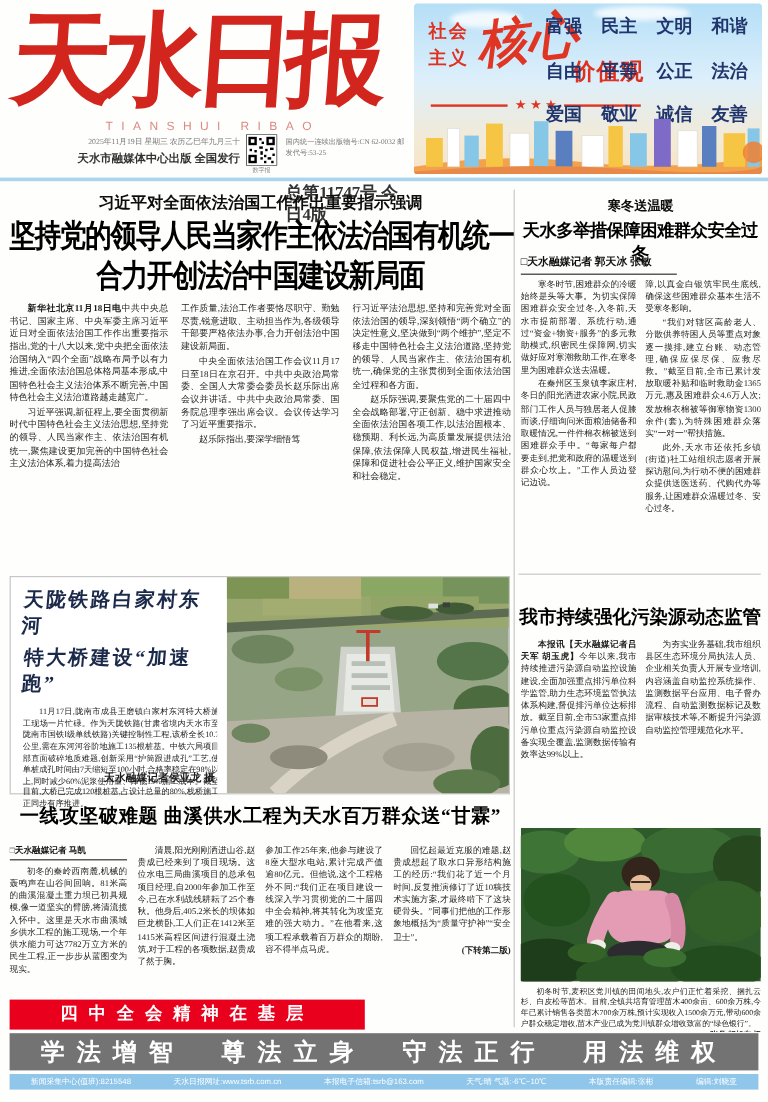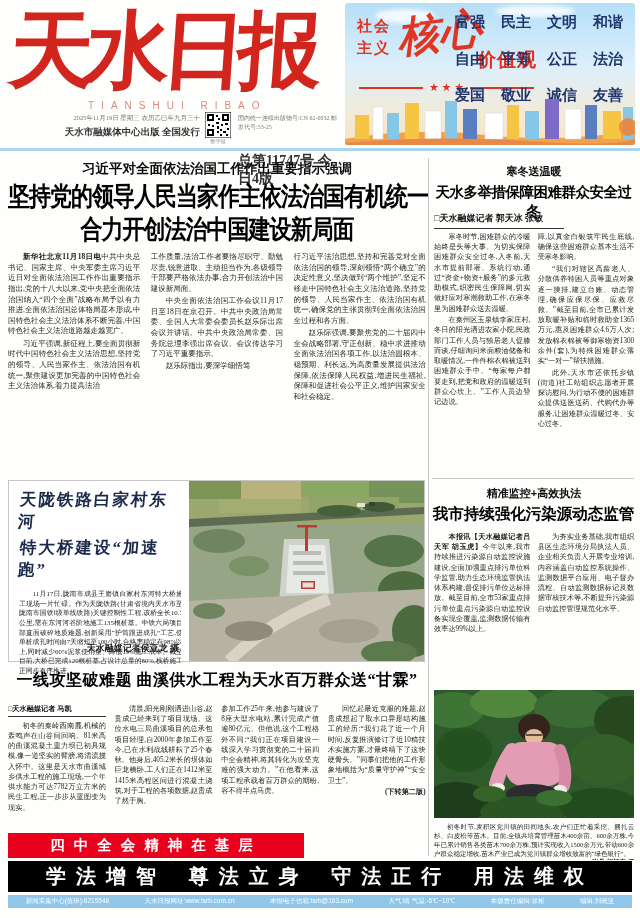--- a/index.html
+++ b/index.html
@@ -81,22 +81,22 @@
   
   .r-kicker { left:434px; width:200px; font-size:11px; }
   .r-headline { left:432px; width:203px; }
 
   .seedling-photo { left:434px; top:690px; width:200px; height:128px; }
   .seedling-cap { left:434px; top:822px; width:200px; height:38px; }
   .cap-text { font-size:10px; line-height:1.4; text-align:justify; text-indent:2em; color:#222; }
   .cap-credit { text-align:right; font-weight:bold; font-size:10px; }
 
   
-  .banner { left:8px; top:861px; width:624px; height:31px; background:#000000; display:flex;
-            align-items:center; justify-content:space-between; padding:0 38px; }
+  .banner { left:8px; top:861px; width:624px; height:31px; background:#737373; display:flex;
+            align-items:center; justify-content:space-between; padding:0 26px; }
   .banner span { color:#fff; font-family:"Liberation Sans", sans-serif; font-weight:900;
                  font-size:20px; letter-spacing:10px; }
   .footer { left:8px; top:895px; width:624px; height:13px; background:#8fc6ea; overflow:hidden; }
   .footer-inner { width:960px; height:20px; display:flex; align-items:center; justify-content:space-around;
                   color:#ffffff; font-size:10px; font-family:"Liberation Sans", sans-serif; }
 </style>
 </head>
 <body>
 
 <div class="page">
@@ -296,21 +296,20 @@
       <div class="col">
         <p class="p" style="text-indent:0;">障,以真金白银筑牢民生底线,确保这些困难群众基本生活不受寒冬影响。</p>
         <p class="p">“我们对辖区高龄老人、分散供养特困人员等重点对象逐一摸排,建立台账、动态管理,确保应保尽保、应救尽救。”截至目前,全市已累计发放取暖补贴和临时救助金1365万元,惠及困难群众4.6万人次;发放棉衣棉被等御寒物资1300余件(套),为特殊困难群众落实“一对一”帮扶措施。</p>
         <p class="p">此外,天水市还依托乡镇(街道)社工站组织志愿者开展探访慰问,为行动不便的困难群众提供送医送药、代购代办等服务,让困难群众温暖过冬、安心过冬。</p>
       </div>
     </div>
   </div>
 
   <div class="abs hdiv" style="left:432px; top:478px; width:202px;"></div>
 
-  <div class="abs kicker r-kicker" style="top:486px;">精准监控+高效执法</div>
   <div class="abs serif-h r-headline" style="top:504px; font-size:15.5px;">我市持续强化污染源动态监管</div>
 
   <div class="abs clip" style="left:434px; top:532px; width:200px; height:152px;">
     <div class="cols z72" style="width:278px; gap:10px;">
       <div class="col">
         <p class="p"><span class="b">本报讯【天水融媒记者吕天军 胡玉虎】</span><span>今年以来,我市持续推进污染源自动监控设施建设,全面加强重点排污单位科学监管,助力生态环境监管执法体系构建,督促排污单位达标排放。截至目前,全市53家重点排污单位重点污染源自动监控设备实现全覆盖,监测数据传输有效率达99%以上。</span></p>
       </div>
       <div class="col">
         <p class="p">为夯实业务基础,我市组织县区生态环境分局执法人员、企业相关负责人开展专业培训,内容涵盖自动监控系统操作、监测数据平台应用、电子督办流程、自动监测数据标记及数据审核技术等,不断提升污染源自动监控管理规范化水平。</p>
       </div>

